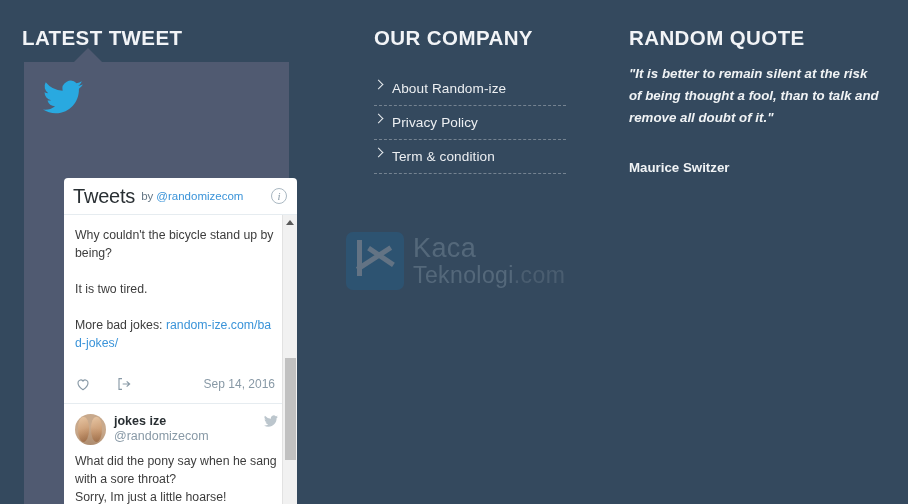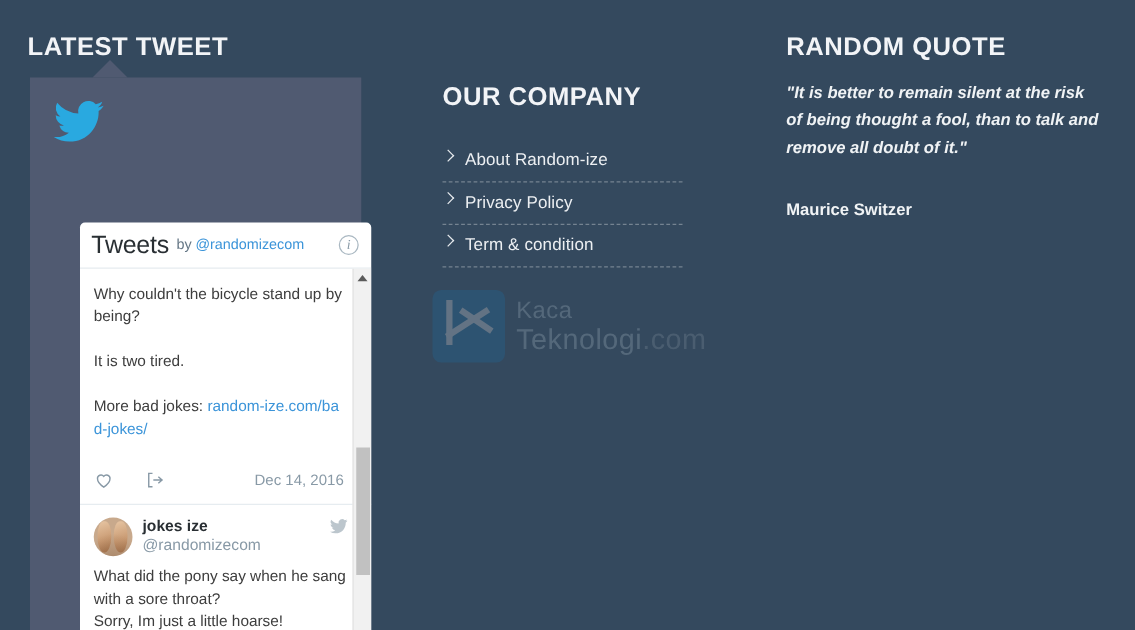--- a/index.html
+++ b/index.html
@@ -17,21 +17,21 @@
     position: relative;
   }
 
   
   .footer-grid {
     position: absolute;
     inset: 0;
   }
 
   .col-tweet  { position: absolute; left: 0;   top: 0; width: 330px; height: 504px; }
-  .col-company{ position: absolute; left: 344px; top: 0; width: 260px; height: 441px; margin-top: 40px; }
+  .col-company{ position: absolute; left: 364px; top: 0; width: 260px; height: 441px; }
   .col-quote  { position: absolute; left: 620px; top: 0; width: 288px; height: 504px; }
 
   .col-heading {
     font-size: 20.5px;
     font-weight: 600;
     letter-spacing: 0.4px;
     color: #f2f4f7;
     white-space: nowrap;
   }
   .col-tweet   .col-heading { position: absolute; left: 22px; top: 26px; }
@@ -257,21 +257,21 @@
     background: #cfd6db;
   }
   .wm-mark .b1 { left: 11px; top: 8px;  width: 5px;  height: 36px; }
   .wm-mark .b2 { left: 8px;  top: 24px; width: 40px; height: 5px; transform: rotate(-33deg); }
   .wm-mark .b3 { left: 20px; top: 22px; width: 30px; height: 5px; transform: rotate(34deg); }
   .wm-text {
     margin-left: 9px;
     line-height: 1.0;
     color: #9fb0bd;
   }
-  .wm-l1 { font-size: 19px; letter-spacing: 0.4px; }
+  .wm-l1 { font-size: 27px; letter-spacing: 0.4px; }
   .wm-l2 { font-size: 23px; letter-spacing: 0.4px; margin-top: 2px; }
   .wm-dom { color: #7d8d9a; }
 
   
   .quote-body {
     position: absolute;
     left: 9px; top: 63px;
     width: 250px;
     font-size: 13.3px;
     font-style: italic;
@@ -318,21 +318,21 @@
               <p>It is two tired.</p>
               <p><span>More bad jokes: </span><a class="tw-link" href="#">random-ize.com/bad-jokes/</a></p>
             </div>
             <div class="tw-actions">
               <svg class="tw-act-icon" viewBox="0 0 24 24">
                 <path fill="none" stroke="#8899a6" stroke-width="1.7" d="M12 20.5s-7.5-4.9-7.5-10A4.2 4.2 0 0 1 12 7.6a4.2 4.2 0 0 1 7.5 2.9c0 5.1-7.5 10-7.5 10z"></path>
               </svg>
               <svg class="tw-act-icon" viewBox="0 0 24 24">
                 <path fill="none" stroke="#8899a6" stroke-width="1.7" d="M9 4H4.5v16H9 M10 12h10 M16 8l4.5 4-4.5 4"></path>
               </svg>
-              <span class="tw-date">Dec 14, 2016</span>
+              <span class="tw-date">Sep 14, 2016</span>
             </div>
           </div>
 
           <div class="tw-tweet tw-tweet2">
             <div class="tw-user-row">
               <div class="tw-avatar">
                 <span class="sk1"></span>
                   <span class="sk2"></span>
               </div>
               <div class="tw-username-block">

